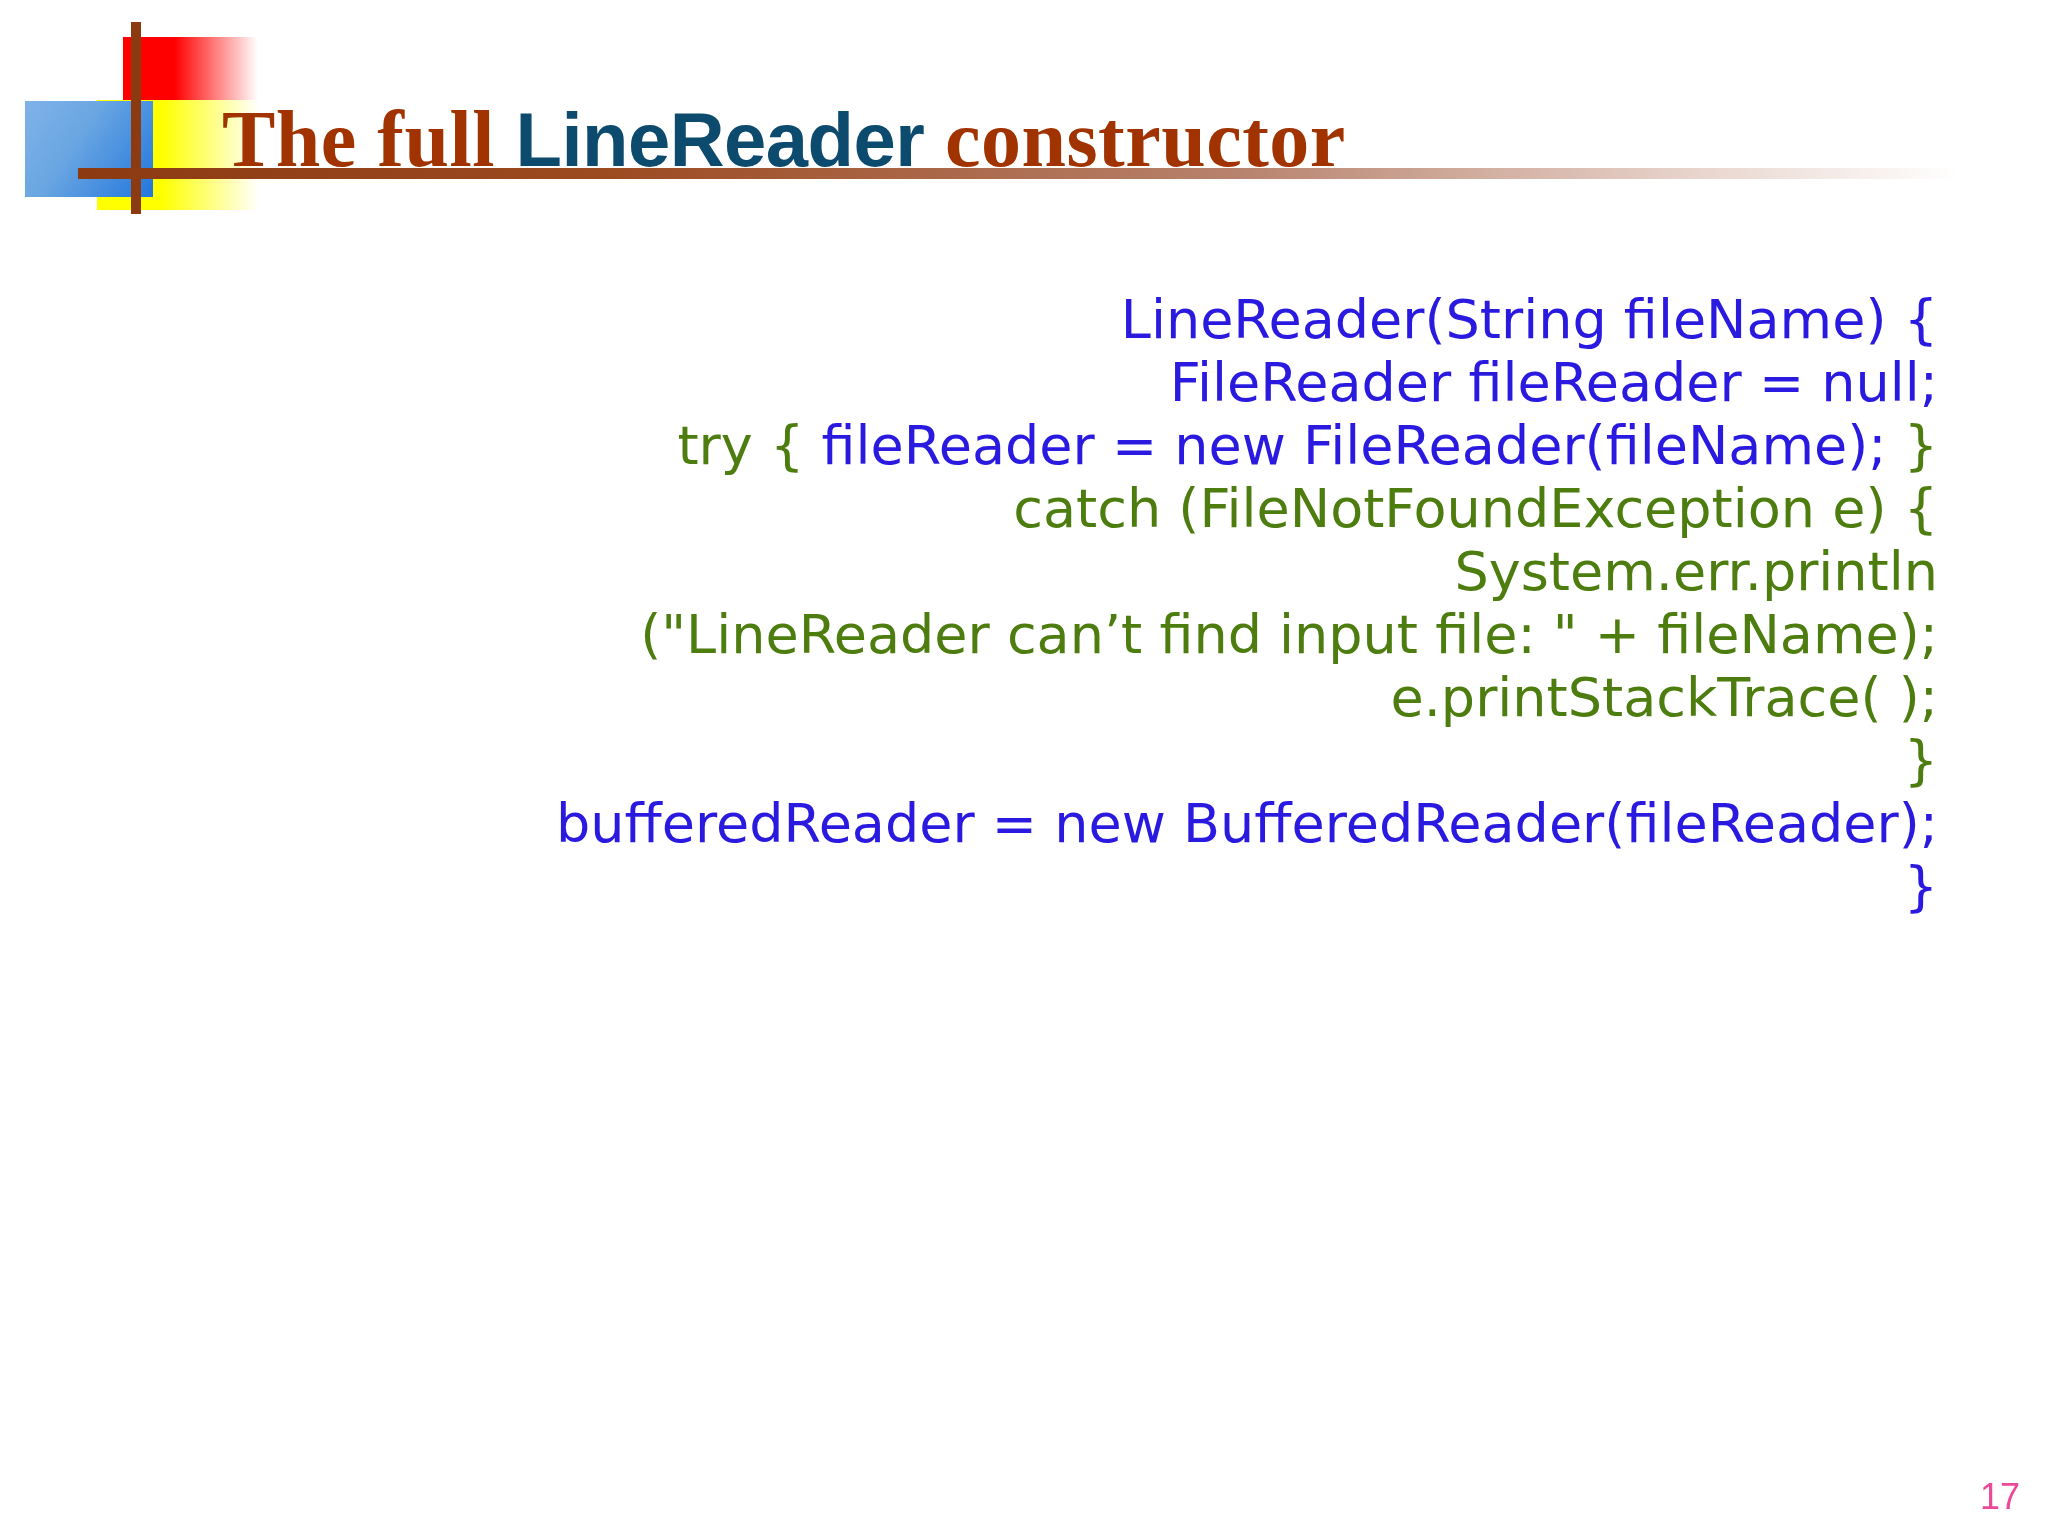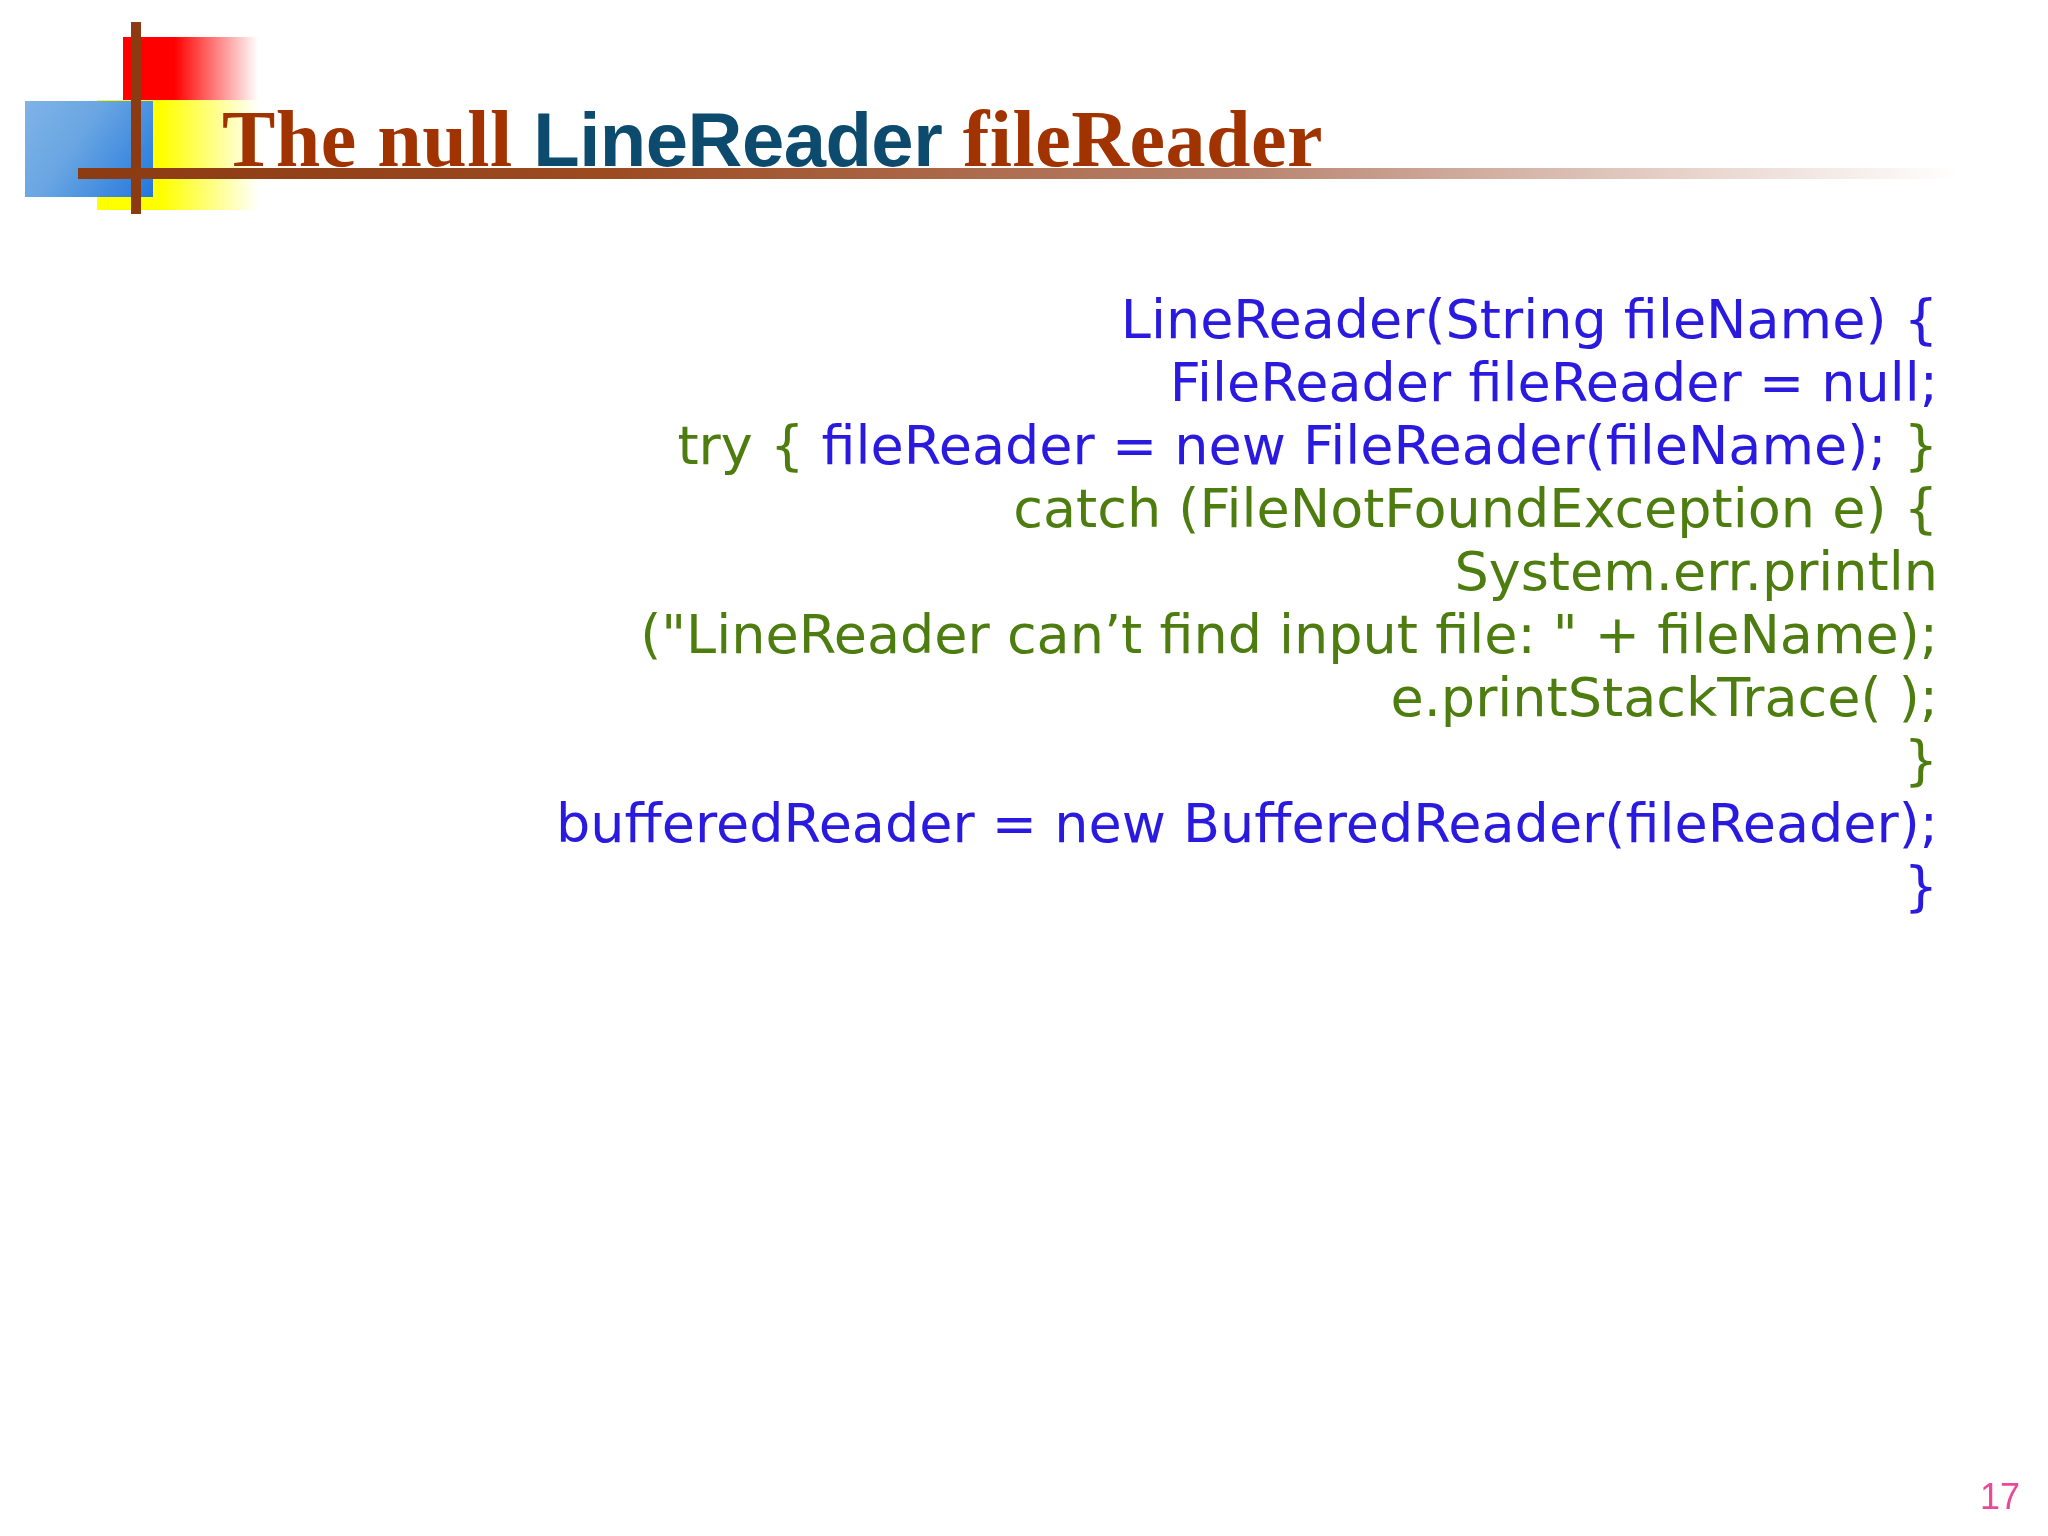--- a/index.html
+++ b/index.html
@@ -119,18 +119,18 @@
 
 <div id="logo-cluster">
   <div id="red-square"></div>
   <div id="yellow-square"></div>
   <div id="blue-square"></div>
   <div id="vertical-bar"></div>
 </div>
 <div id="horizontal-rule"></div>
 
 <h1 id="slide-title">
-  <span class="title-serif">The null </span><span class="title-sans">LineReader</span><span class="title-serif"> fileReader</span>
+  <span class="title-serif">The full </span><span class="title-sans">LineReader</span><span class="title-serif"> constructor</span>
 </h1>
 
 <div id="code-block"><div class="code-line" id="line-1"><span class="tk-blue">LineReader(String fileName) {</span></div><div class="code-line" id="line-2"><span class="tk-blue">   FileReader fileReader = null;</span></div><div class="code-line" id="line-3"><span class="tk-brown">   try { </span><span class="tk-blue">fileReader = new FileReader(fileName); </span><span class="tk-brown">}</span></div><div class="code-line" id="line-4"><span class="tk-brown">   catch (FileNotFoundException e) {</span></div><div class="code-line" id="line-5"><span class="tk-brown">     System.err.println</span></div><div class="code-line" id="line-6"><span class="tk-brown">        ("LineReader can’t find input file: " + fileName);</span></div><div class="code-line" id="line-7"><span class="tk-brown">     e.printStackTrace( );</span></div><div class="code-line" id="line-8"><span class="tk-brown">  }</span></div><div class="code-line" id="line-9"><span class="tk-blue">  bufferedReader = new BufferedReader(fileReader);</span></div><div class="code-line" id="line-10"><span class="tk-blue"> }</span></div></div>
 
 <div id="page-number">17</div>
 
 </body></html>

